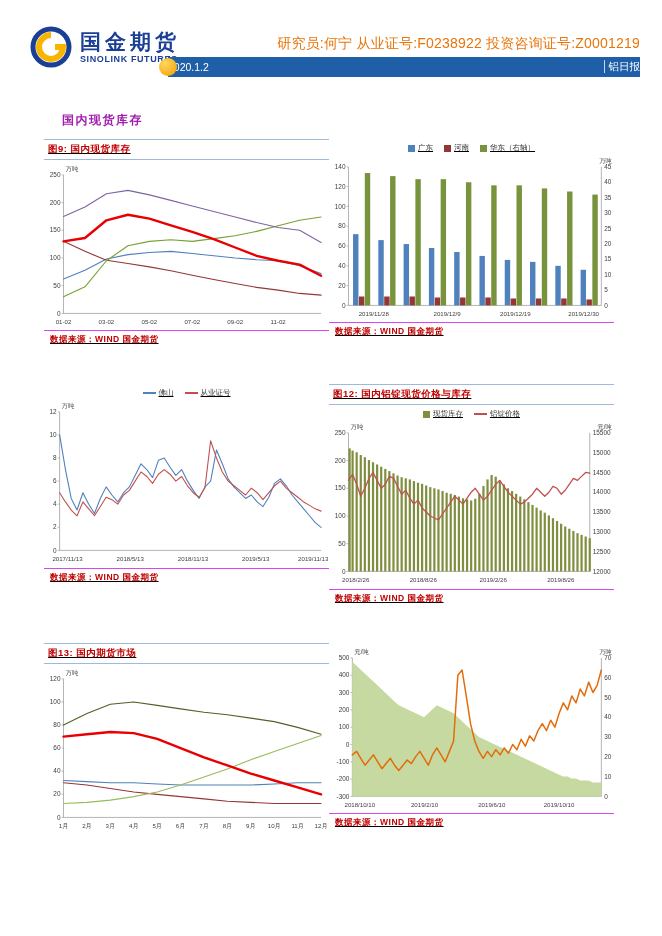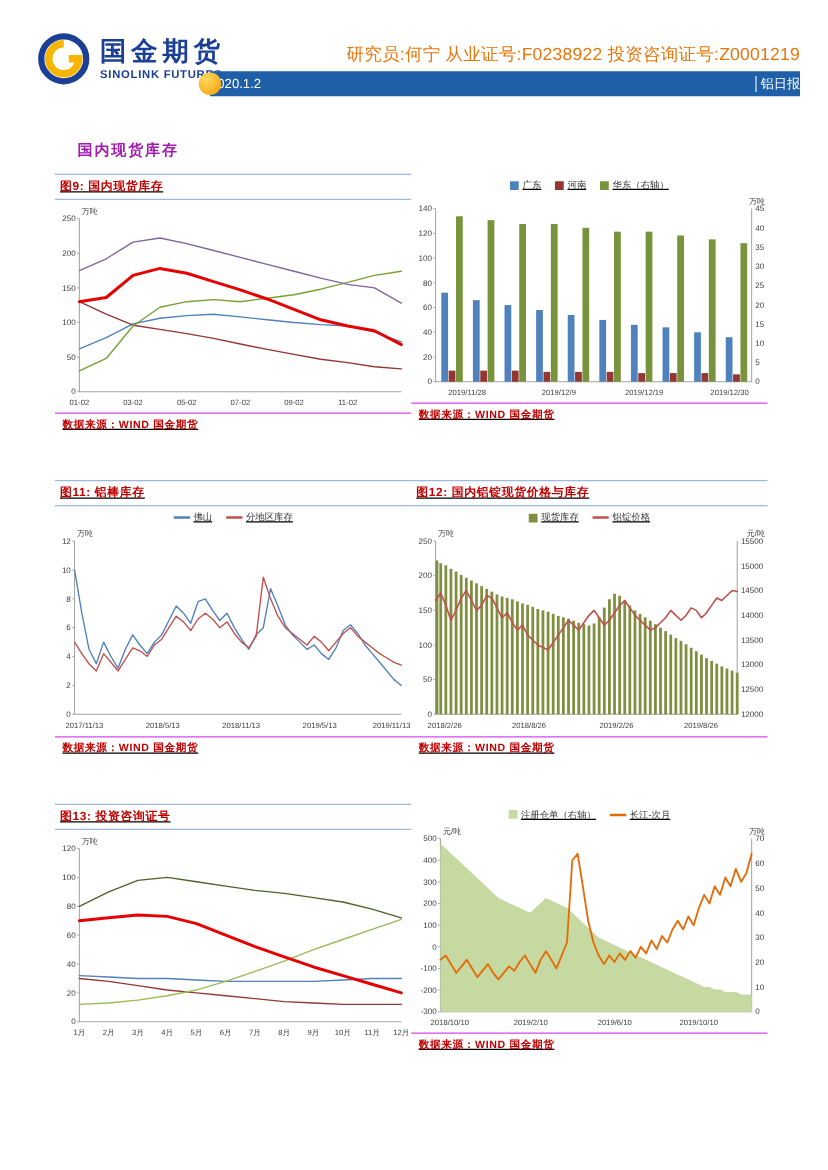--- a/index.html
+++ b/index.html
@@ -180,30 +180,29 @@
               <rect x="240.58272093023254" y="37.888888888888886" width="5.466511627906978" height="115.11111111111111" fill="#77933C"></rect>
               <rect x="266.13272093023255" y="41" width="5.466511627906978" height="112" fill="#77933C"></rect>
             </svg>
           </div>
         <div class="chart-source">数据来源：WIND 国金期货</div>
       </div>
     </div>
 
     <div class="grid-row">
       <div class="chart-block">
-        <div class="chart-title">图11: 铝棒库存</div>
         <div class="chart-body">
             <div class="legend">
               <span class="legend-item">
                 <span class="swatch line" style="background: rgb(79, 129, 189);"></span>
                 <span>佛山</span>
               </span>
               <span class="legend-item">
                 <span class="swatch line" style="background: rgb(192, 80, 77);"></span>
-                <span>分地区库存</span>
+                <span>从业证号</span>
               </span>
             </div>
             <svg viewBox="0 0 288 168" style="width: 100%; display: block;">
               <text x="12.8" y="155.2" text-anchor="end" font-size="6.5" fill="#404040">0</text>
               <line x1="13.8" y1="153" x2="15.8" y2="153" stroke="#808080" stroke-width="0.5"></line>
               <text x="12.8" y="131.86666666666665" text-anchor="end" font-size="6.5" fill="#404040">2</text>
               <line x1="13.8" y1="129.66666666666666" x2="15.8" y2="129.66666666666666" stroke="#808080" stroke-width="0.5"></line>
               <text x="12.8" y="108.53333333333335" text-anchor="end" font-size="6.5" fill="#404040">4</text>
               <line x1="13.8" y1="106.33333333333334" x2="15.8" y2="106.33333333333334" stroke="#808080" stroke-width="0.5"></line>
               <text x="12.8" y="85.2" text-anchor="end" font-size="6.5" fill="#404040">6</text>
@@ -334,21 +333,21 @@
               <polyline points="19.7,61.0 23.8,55.0 28.0,65.0 32.1,77.0 36.2,69.0 40.4,59.0 44.5,53.0 48.6,61.0 52.8,69.0 56.9,65.0 61.0,57.0 65.2,59.0 69.3,67.0 73.4,75.0 77.6,71.0 81.7,79.0 85.8,85.0 89.9,81.0 94.1,89.0 98.2,93.0 102.3,97.0 106.5,99.0 110.6,101.0 114.7,95.0 118.9,89.0 123.0,83.0 127.1,77.0 131.3,81.0 135.4,85.0 139.5,79.0 143.7,73.0 147.8,69.0 151.9,75.0 156.1,81.0 160.2,77.0 164.3,71.0 168.5,65.0 172.6,61.0 176.7,67.0 180.9,73.0 185.0,77.0 189.1,81.0 193.3,85.0 197.4,83.0 201.5,79.0 205.6,75.0 209.8,69.0 213.9,73.0 218.0,77.0 222.2,73.0 226.3,67.0 230.4,69.0 234.6,75.0 238.7,71.0 242.8,65.0 247.0,59.0 251.1,61.0 255.2,57.0 259.4,53.0 263.5,53.8" fill="none" stroke="#C0504D" stroke-width="1.3" stroke-linejoin="round" stroke-linecap="round"></polyline>
             </svg>
           </div>
         <div class="chart-source">数据来源：WIND 国金期货</div>
       </div>
     </div>
 
 
     <div class="grid-row">
       <div class="chart-block">
-        <div class="chart-title">图13: 投资咨询证号</div>
+        <div class="chart-title">图13: 国内期货市场</div>
         <div class="chart-body">
             <svg viewBox="0 0 288 168" style="width: 100%; display: block;">
               <text x="16.7" y="155.2" text-anchor="end" font-size="6.5" fill="#404040">0</text>
               <line x1="17.7" y1="153" x2="19.7" y2="153" stroke="#808080" stroke-width="0.5"></line>
               <text x="16.7" y="131.86666666666665" text-anchor="end" font-size="6.5" fill="#404040">20</text>
               <line x1="17.7" y1="129.66666666666666" x2="19.7" y2="129.66666666666666" stroke="#808080" stroke-width="0.5"></line>
               <text x="16.7" y="108.53333333333335" text-anchor="end" font-size="6.5" fill="#404040">40</text>
               <line x1="17.7" y1="106.33333333333334" x2="19.7" y2="106.33333333333334" stroke="#808080" stroke-width="0.5"></line>
               <text x="16.7" y="85.2" text-anchor="end" font-size="6.5" fill="#404040">60</text>
               <line x1="17.7" y1="83" x2="19.7" y2="83" stroke="#808080" stroke-width="0.5"></line>
@@ -376,30 +375,20 @@
               <polyline points="19.7,115.7 43.4,116.8 67.0,118.0 90.7,118.0 114.4,119.2 138.0,120.3 161.7,120.3 185.3,120.3 209.0,120.3 232.7,119.2 256.3,118.0 280.0,118.0" fill="none" stroke="#4F81BD" stroke-width="1.1" stroke-linejoin="round" stroke-linecap="round"></polyline>
               <polyline points="19.7,118.0 43.4,120.3 67.0,123.8 90.7,127.3 114.4,129.7 138.0,132.0 161.7,134.3 185.3,136.7 209.0,137.8 232.7,139.0 256.3,139.0 280.0,139.0" fill="none" stroke="#943634" stroke-width="1.1" stroke-linejoin="round" stroke-linecap="round"></polyline>
               <polyline points="19.7,139.0 43.4,137.8 67.0,135.5 90.7,132.0 114.4,127.3 138.0,120.3 161.7,112.2 185.3,104.0 209.0,94.7 232.7,86.5 256.3,78.3 280.0,70.2" fill="none" stroke="#9BBB59" stroke-width="1.1" stroke-linejoin="round" stroke-linecap="round"></polyline>
               <polyline points="19.7,59.7 43.4,48.0 67.0,38.7 90.7,36.3 114.4,39.8 138.0,43.3 161.7,46.8 185.3,49.2 209.0,52.7 232.7,56.2 256.3,62.0 280.0,69.0" fill="none" stroke="#4F6228" stroke-width="1.1" stroke-linejoin="round" stroke-linecap="round"></polyline>
               <polyline points="19.7,71.3 43.4,69.0 67.0,66.7 90.7,67.8 114.4,73.7 138.0,83.0 161.7,92.3 185.3,100.5 209.0,108.7 232.7,115.7 256.3,122.7 280.0,129.7" fill="none" stroke="#E80000" stroke-width="2.4" stroke-linejoin="round" stroke-linecap="round"></polyline>
             </svg>
           </div>
       </div>
       <div class="chart-block">
         <div class="chart-body">
-            <div class="legend">
-              <span class="legend-item">
-                <span class="swatch rect" style="background: rgb(198, 217, 160);"></span>
-                <span>注册仓单（右轴）</span>
-              </span>
-              <span class="legend-item">
-                <span class="swatch line" style="background: rgb(227, 108, 9);"></span>
-                <span>长江-次月</span>
-              </span>
-            </div>
             <svg viewBox="0 0 288 168" style="width: 100%; display: block;">
               <text x="20.6" y="155.2" text-anchor="end" font-size="6.5" fill="#404040">-300</text>
               <line x1="21.6" y1="153" x2="23.6" y2="153" stroke="#808080" stroke-width="0.5"></line>
               <text x="20.6" y="137.7" text-anchor="end" font-size="6.5" fill="#404040">-200</text>
               <line x1="21.6" y1="135.5" x2="23.6" y2="135.5" stroke="#808080" stroke-width="0.5"></line>
               <text x="20.6" y="120.2" text-anchor="end" font-size="6.5" fill="#404040">-100</text>
               <line x1="21.6" y1="118" x2="23.6" y2="118" stroke="#808080" stroke-width="0.5"></line>
               <text x="20.6" y="102.7" text-anchor="end" font-size="6.5" fill="#404040">0</text>
               <line x1="21.6" y1="100.5" x2="23.6" y2="100.5" stroke="#808080" stroke-width="0.5"></line>
               <text x="20.6" y="85.2" text-anchor="end" font-size="6.5" fill="#404040">100</text>

